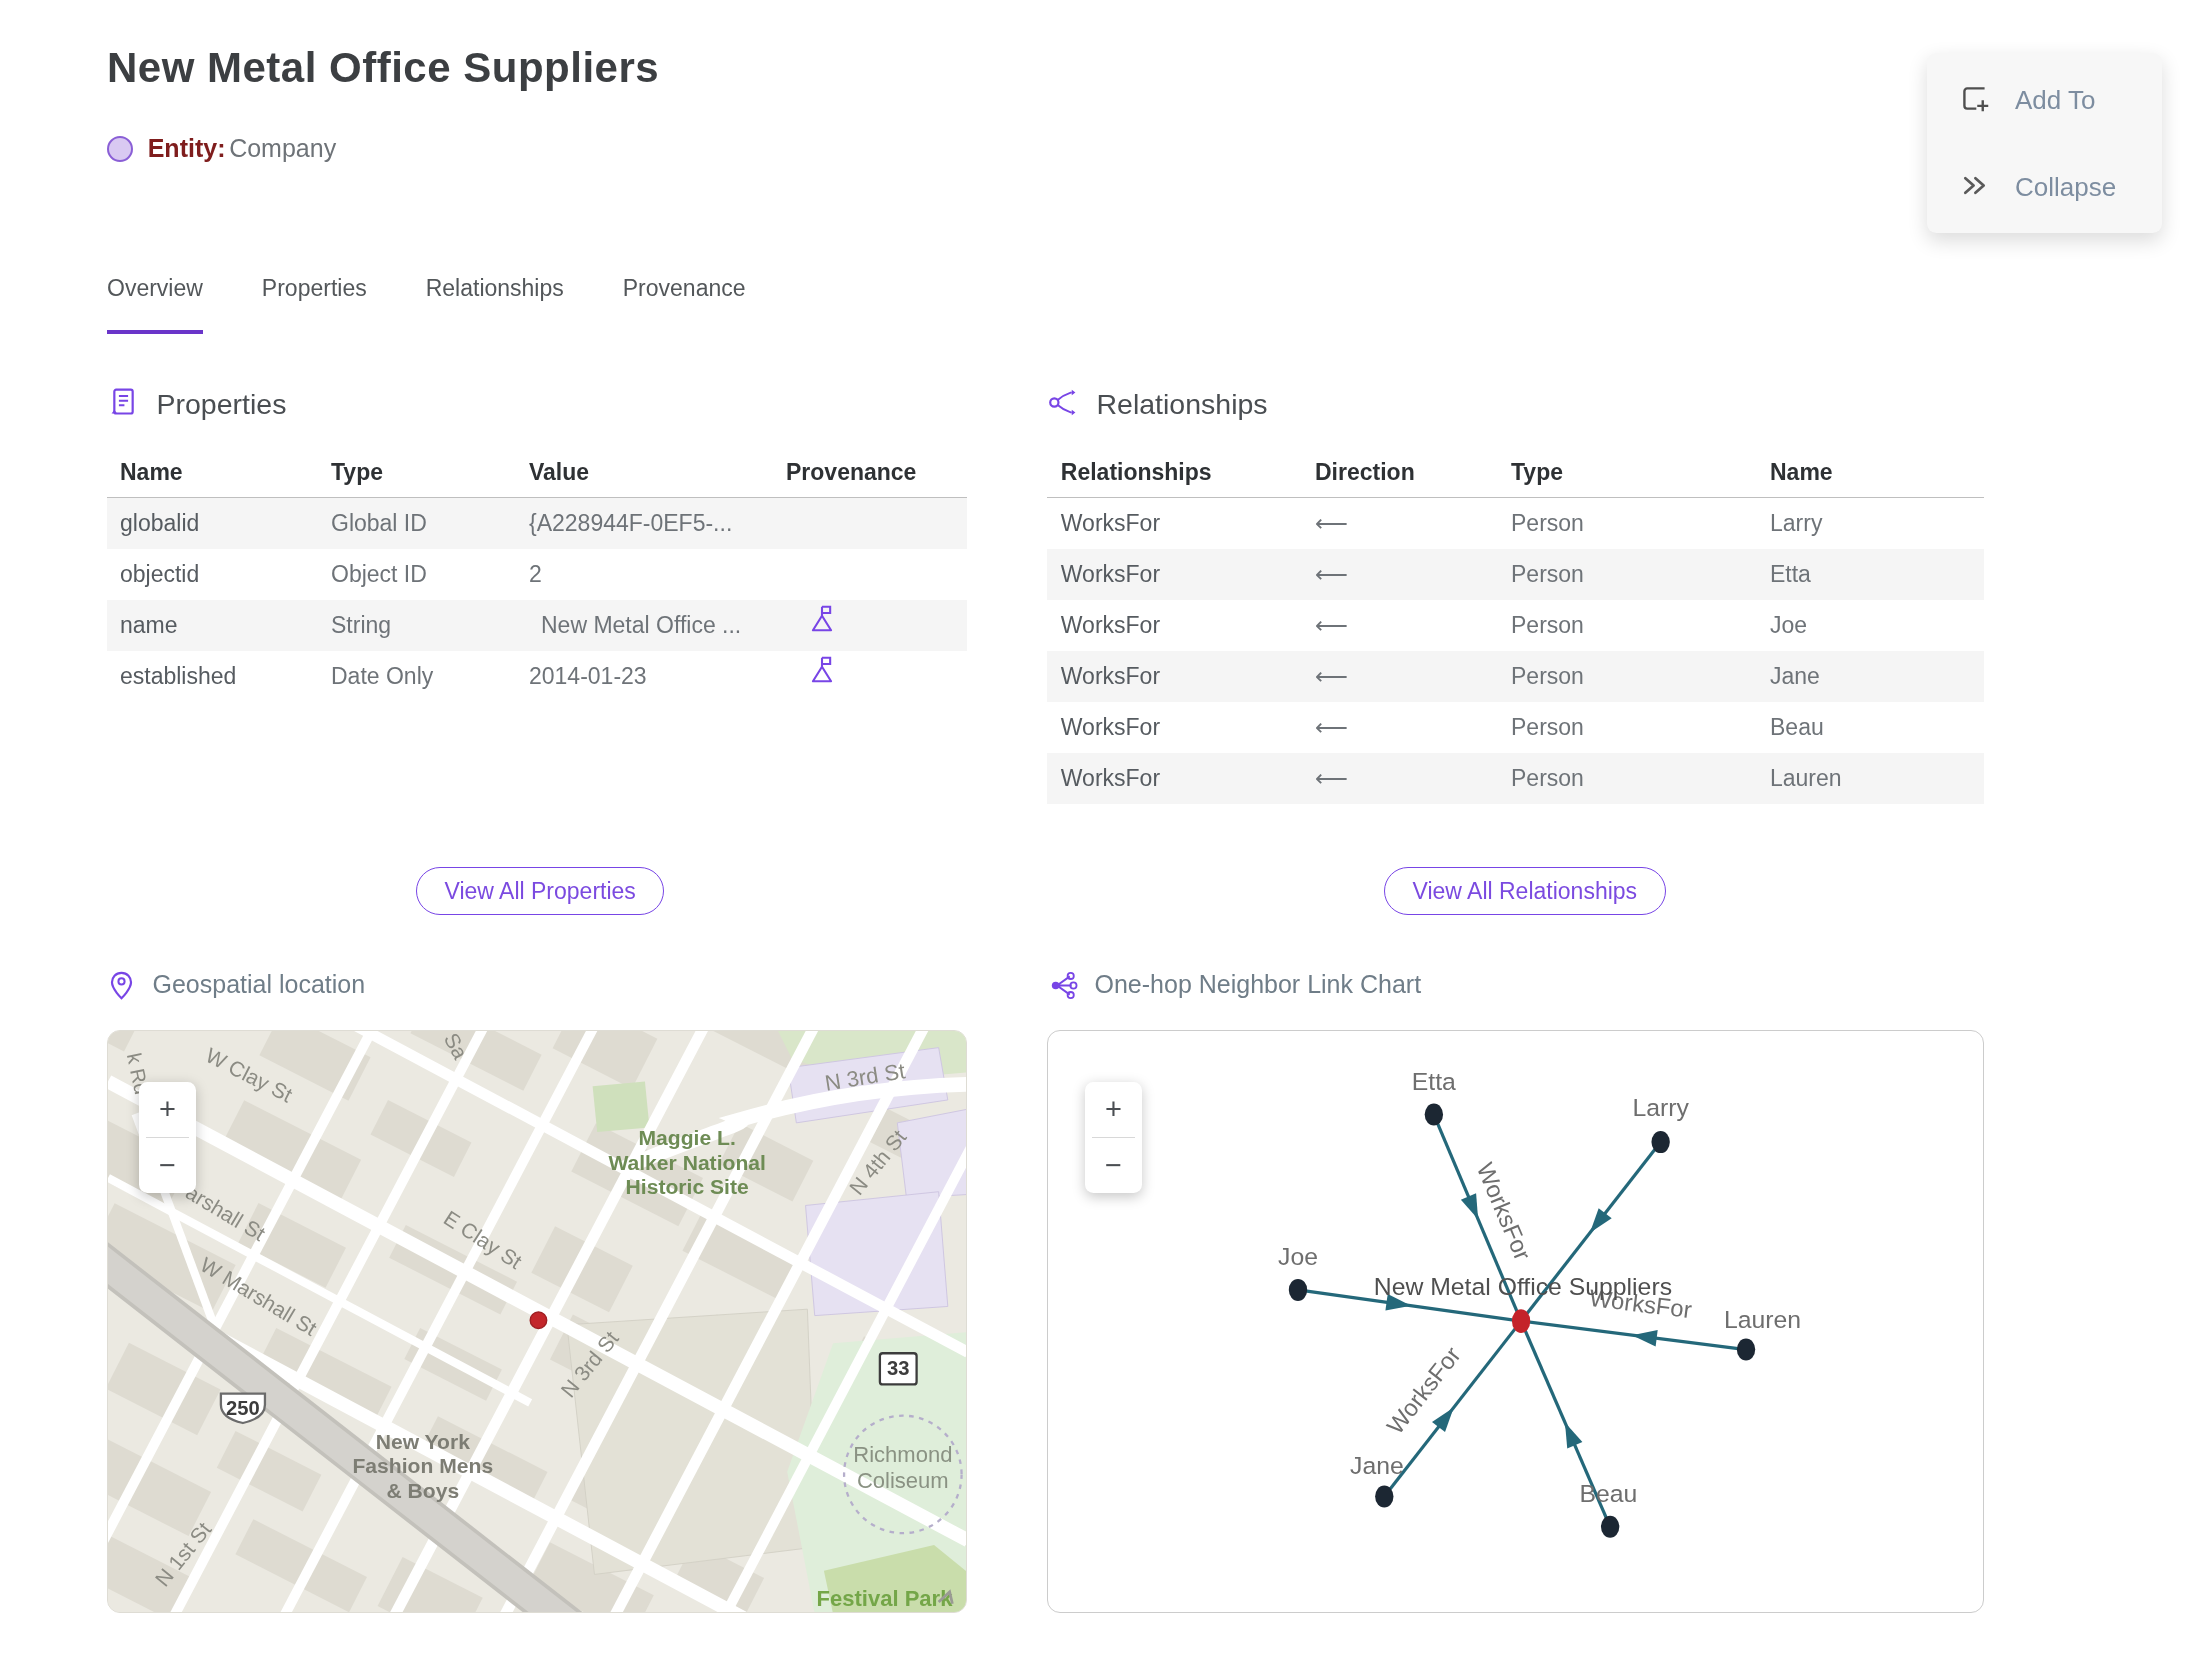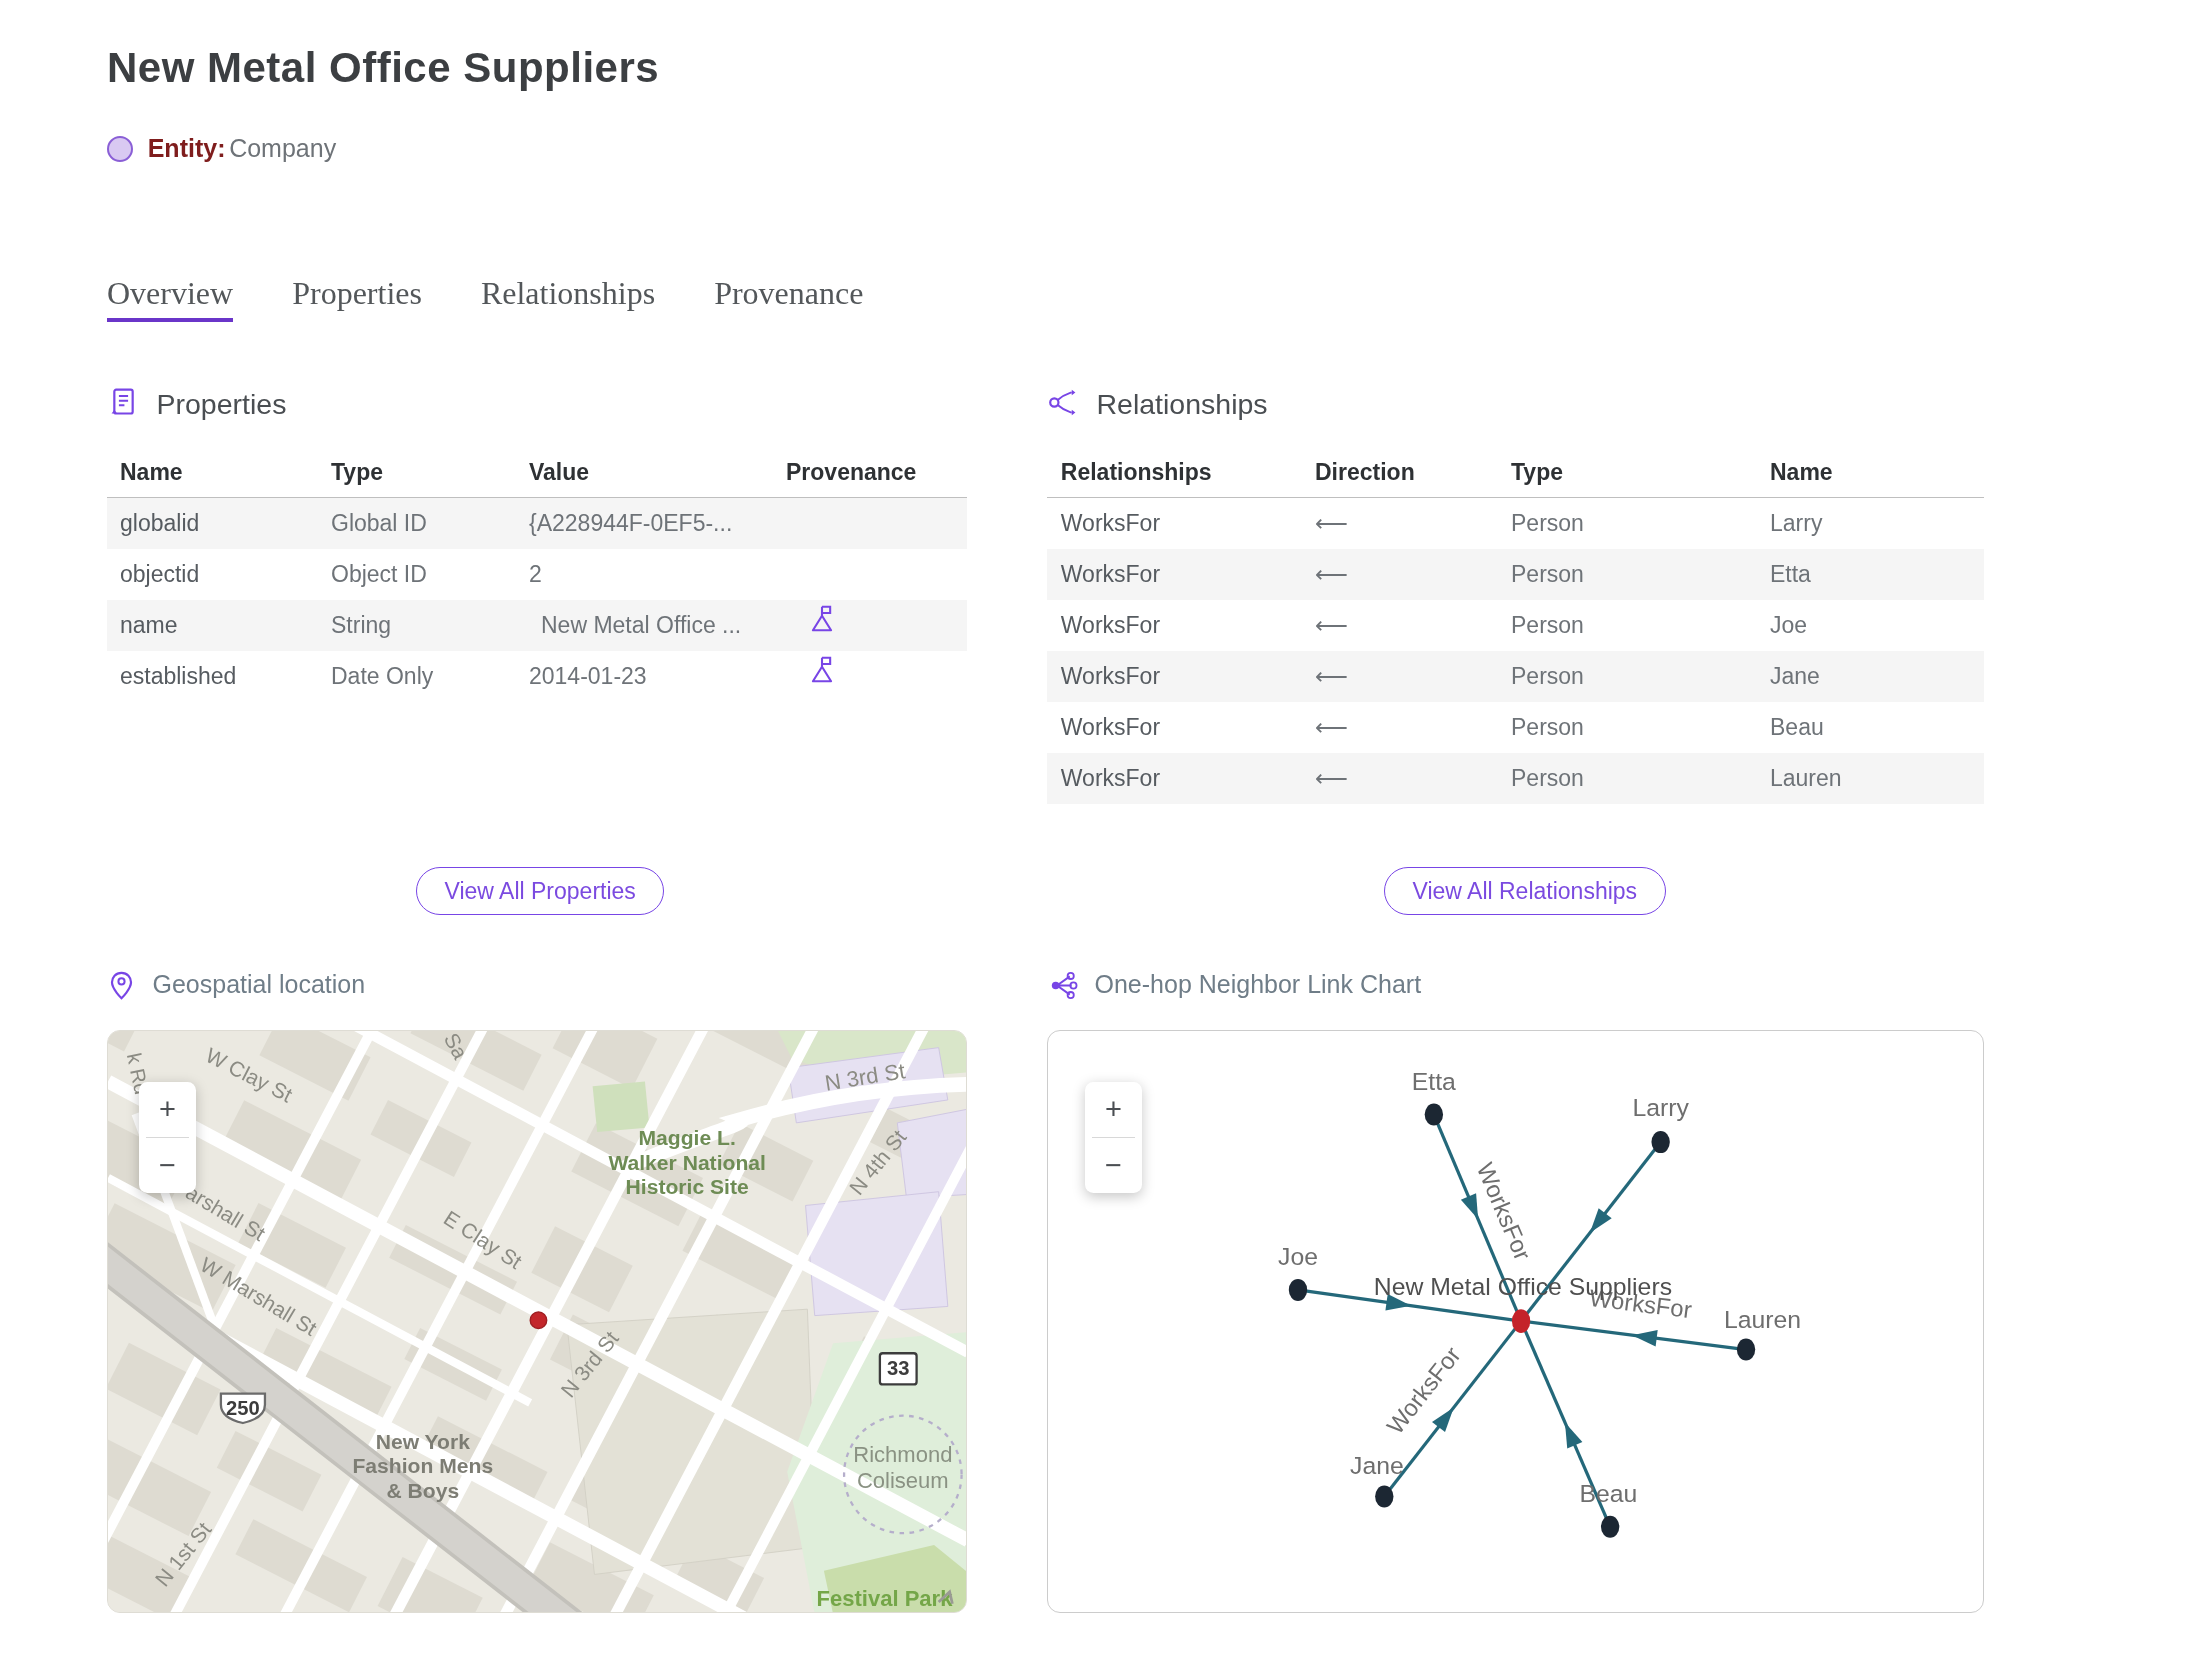--- a/index.html
+++ b/index.html
@@ -15,21 +15,21 @@
 
   
   .actions-panel{position:absolute;left:1927px;top:53px;width:235px;height:180px;background:#f7f7f7;
                  border-radius:9.2px;box-shadow:0 7.3px 20px rgba(0,0,0,.14);}
   .action-item{position:absolute;left:31px;display:flex;align-items:center;gap:24px;cursor:pointer;}
   .action-item .lbl{font-size:26px;color:#7d8da0;}
   .action-add{top:29px;} .action-collapse{top:116px;}
 
   
   .tabs{position:absolute;left:107px;top:275px;display:flex;gap:59px;}
-  .tab{font-size:32px;color:#53575a;padding-bottom:6px;cursor:pointer;border-bottom:4.6px solid transparent;font-family:Liberation Serif, serif;}
+  .tab{font-size:23px;color:#53575a;padding-bottom:28px;cursor:pointer;border-bottom:4.6px solid transparent;}
   .tab.active{border-bottom-color:#6a35c9;}
 
   
   .sec-head{position:absolute;top:386px;display:flex;align-items:center;gap:16.5px;}
   .sec-head .t{font-size:28.5px;color:#4a4e52;}
 
   
   .data-table{position:absolute;top:446px;}
   .thead{position:relative;height:51px;border-bottom:0.9px solid #bfbfbf;}
   .thead .cell{position:absolute;bottom:11px;font-size:23px;font-weight:700;color:#2e3134;}
@@ -70,20 +70,39 @@
 
 <div id="page">
 
   <div class="title">New Metal Office Suppliers</div>
 
   <div class="entity-row">
     <span class="entity-dot"></span>
     <span><span class="entity-label">Entity:</span><span class="entity-type">Company</span></span>
   </div>
 
+  <div class="actions-panel">
+    <div class="action-item action-add">
+      <span>
+        <svg width="33" height="33" viewBox="0 0 36 36">
+            <path d="M29 7 H10 a3 3 0 0 0 -3 3 v16 a3 3 0 0 0 3 3 h10" fill="none" stroke="#4f4f4f" stroke-width="2.6"></path>
+            <path d="M21 26 h12 M27 20 v12" fill="none" stroke="#4f4f4f" stroke-width="2.6"></path>
+          </svg>
+      </span>
+      <span class="lbl">Add To</span>
+    </div>
+    <div class="action-item action-collapse">
+      <span>
+        <svg width="33" height="33" viewBox="0 0 36 36">
+            <path d="M8 10 L17 18 L8 26 M19 10 L28 18 L19 26" fill="none" stroke="#5a5a5a" stroke-width="3" stroke-linecap="round" stroke-linejoin="round"></path>
+          </svg>
+      </span>
+      <span class="lbl">Collapse</span>
+    </div>
+  </div>
 
   <div class="tabs" id="tabs">
       <div class="tab active">Overview</div>
       <div class="tab">Properties</div>
       <div class="tab">Relationships</div>
       <div class="tab">Provenance</div>
     </div>
 
   <div class="sec-head" style="left:107px">
     <span>

